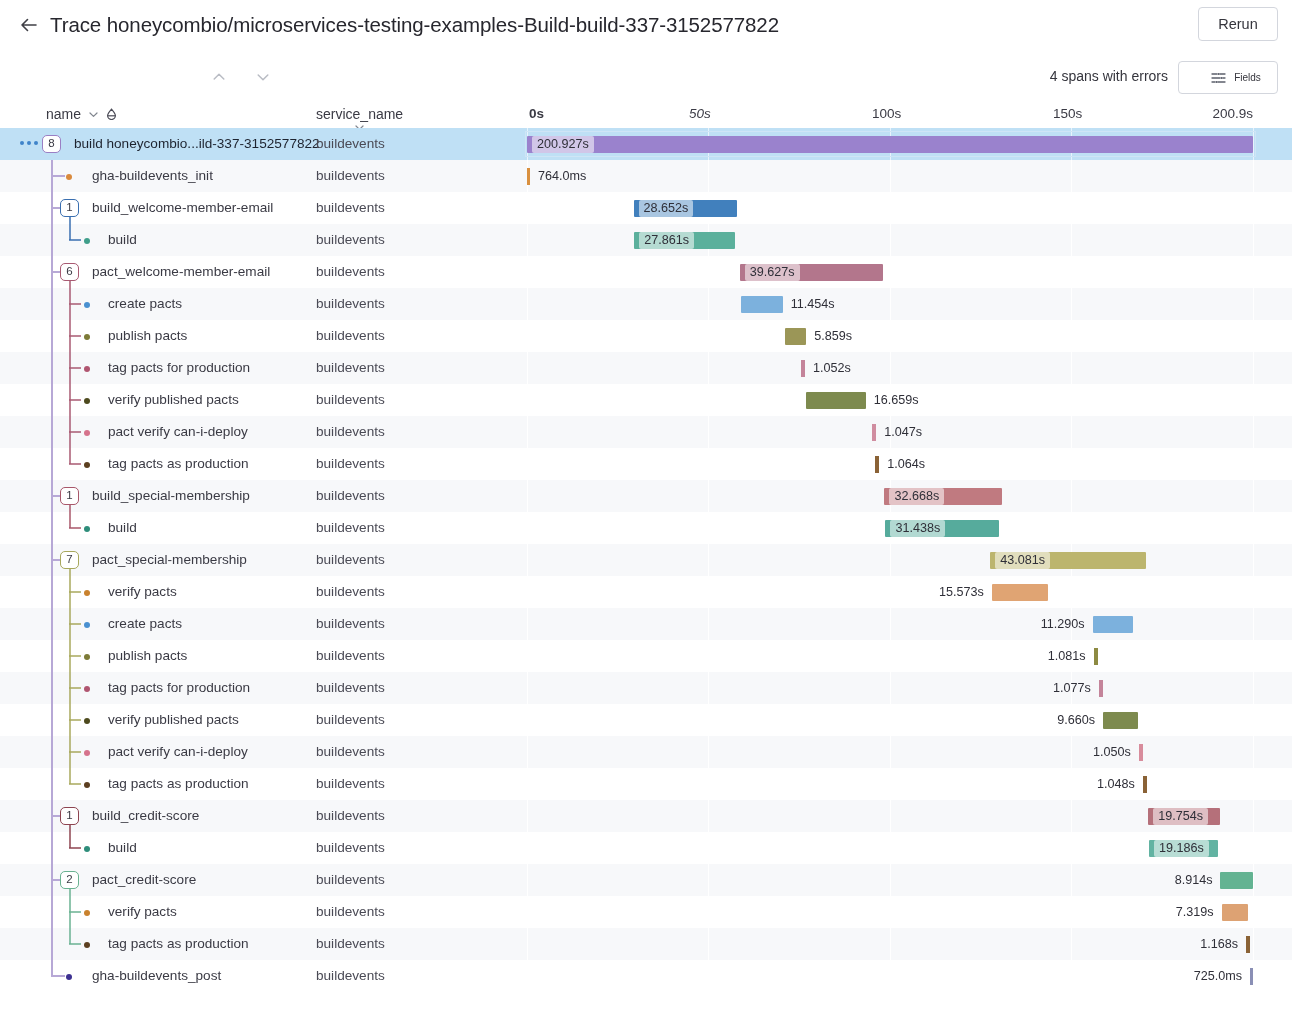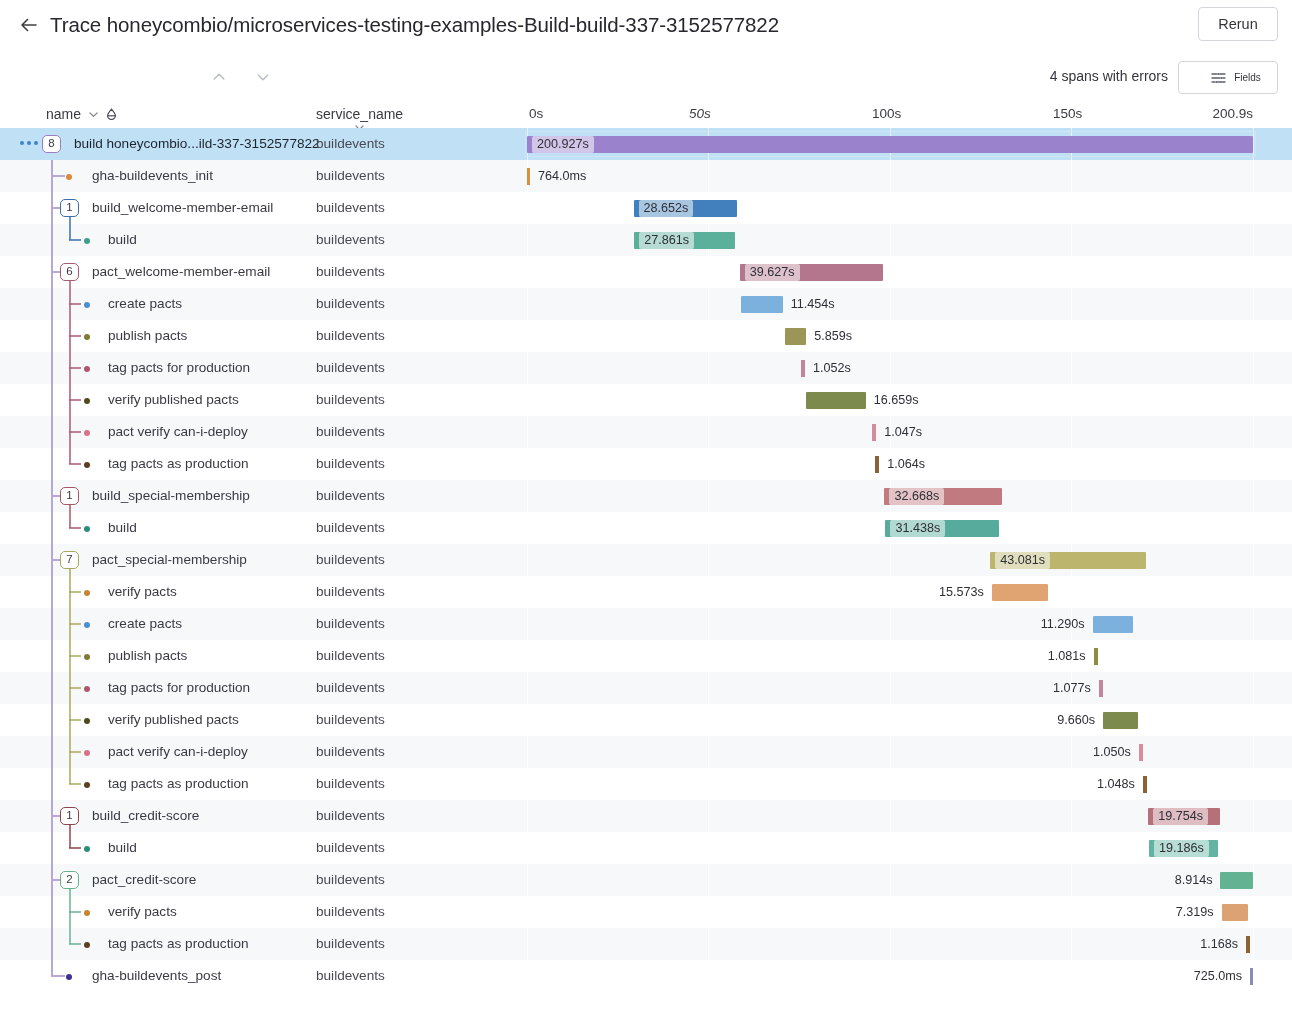--- a/index.html
+++ b/index.html
@@ -290,21 +290,21 @@
   </div>
   <div class="ch-service">
     <span>service_name</span>
     <span class="chev">
       <svg width="11" height="11" viewBox="0 0 11 11" fill="none" stroke="currentColor" stroke-width="1.2">
         <path d="M2 4 L5.5 7.4 L9 4" stroke-linecap="round" stroke-linejoin="round"></path>
       </svg>
     </span>
   </div>
   <div class="axis" id="axis">
-      <div class="tick" style="left: 529px;">0s</div>
+      <div class="tick" style="left: 529px; font-weight: bold;">0s</div>
       <div class="tick" style="left: 689px; font-style: italic;">50s</div>
       <div class="tick" style="left: 872px;">100s</div>
       <div class="tick" style="left: 1053px;">150s</div>
       <div class="tick" style="left: auto; right: 39px;">200.9s</div>
     </div>
 </div>
 
 <div class="rows" id="rows">
     <div class="row even selected">
       <div class="gl" style="left: 527px;"></div>

